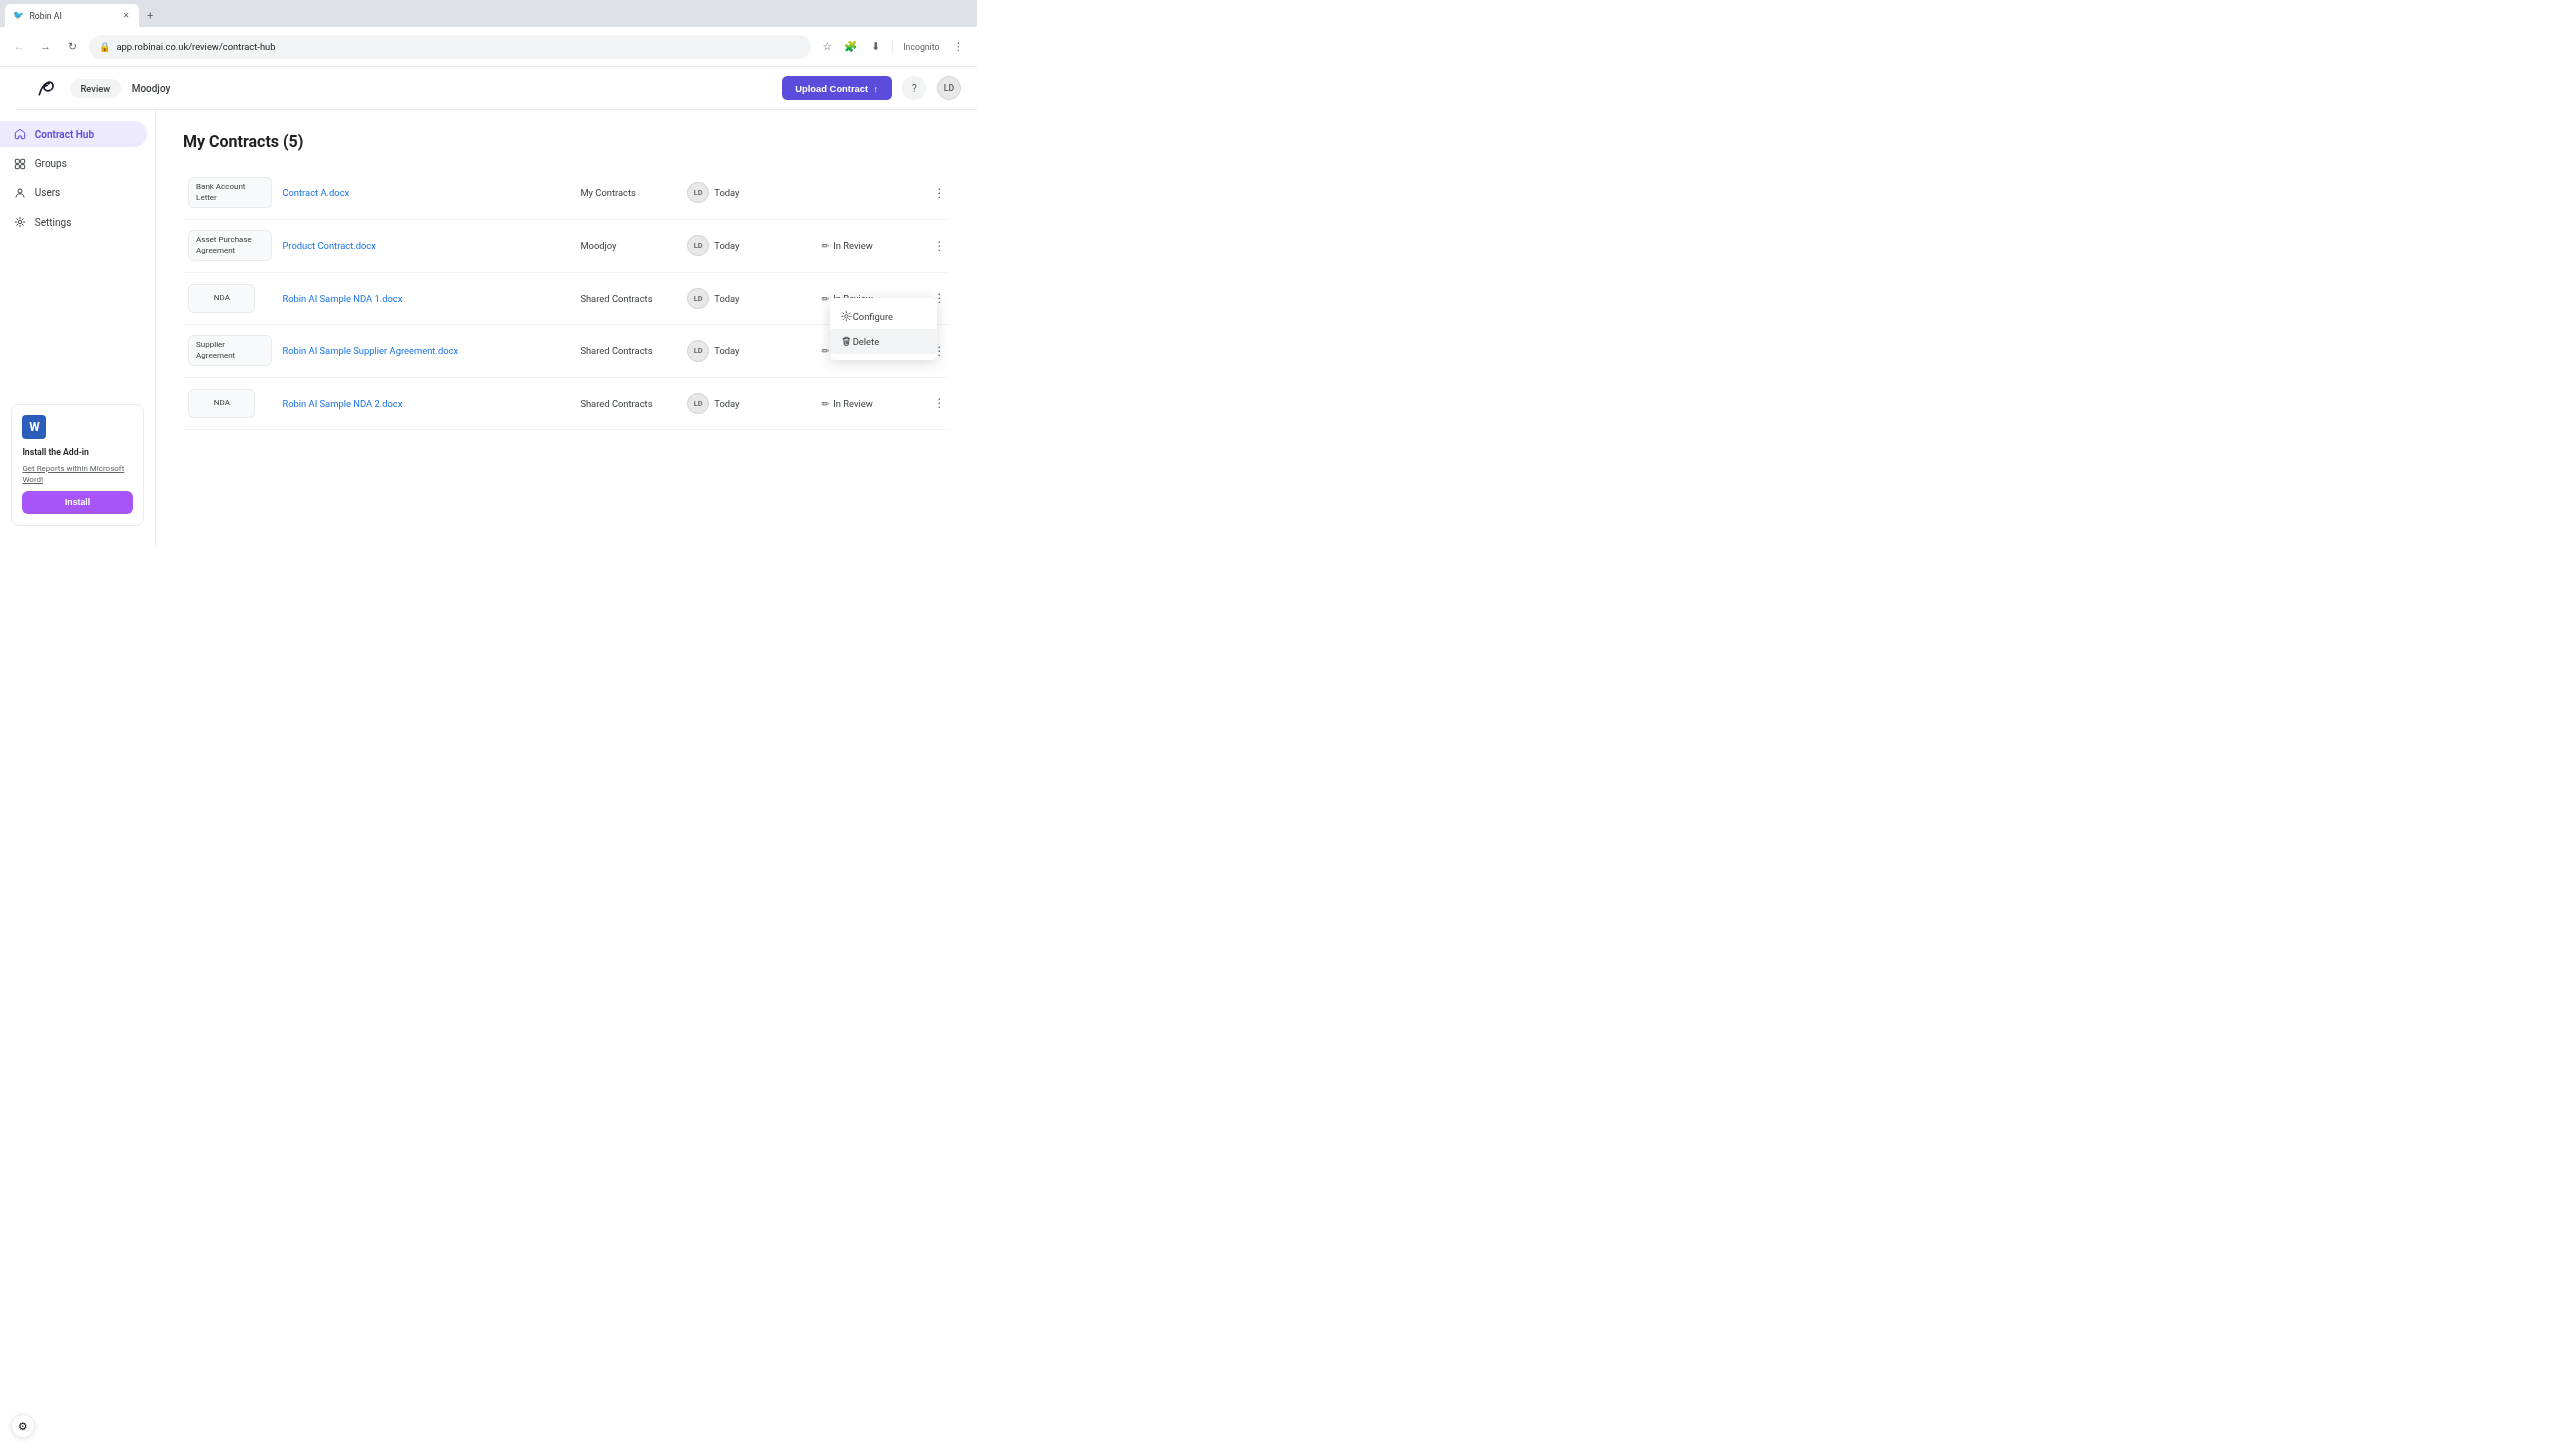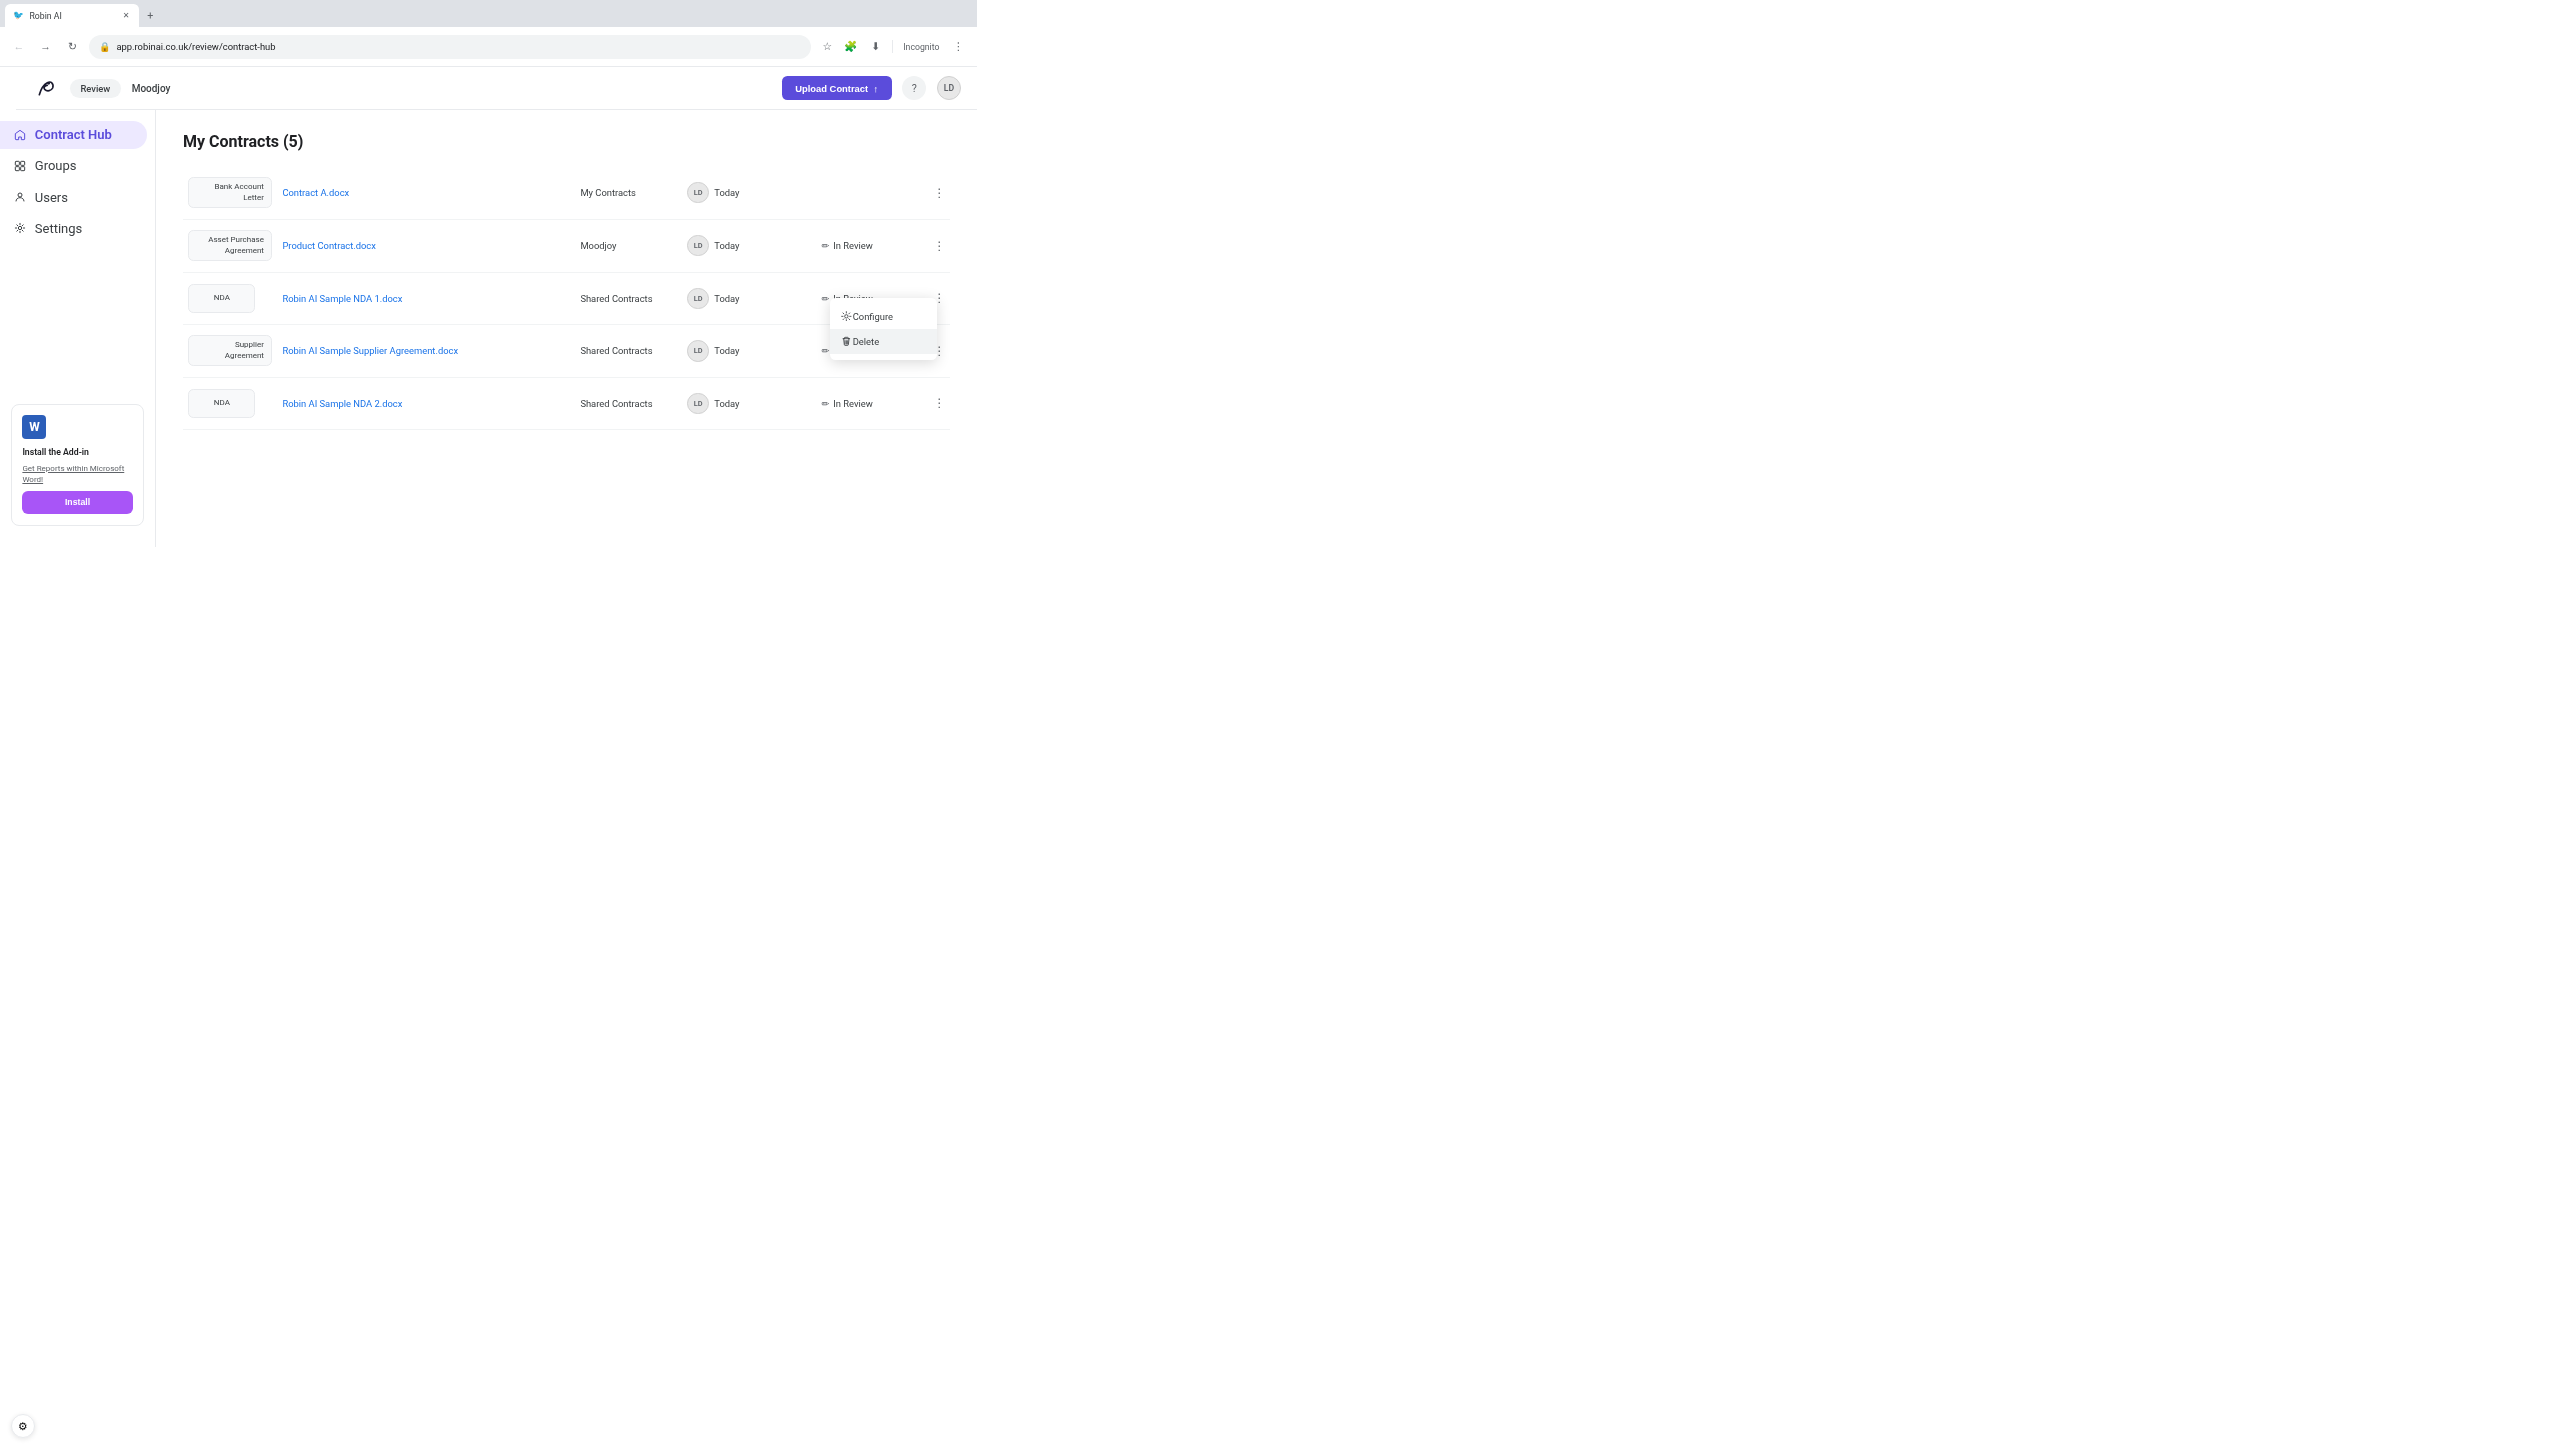--- a/index.html
+++ b/index.html
@@ -36,21 +36,21 @@
     .header-spacer { flex: 1; }
     .upload-btn { background: #5b4cdb; color: #fff; border: none; border-radius: 5.4px; padding: 6.7px 13.4px; font-size: 9.4px; font-weight: 600; cursor: pointer; display: flex; align-items: center; gap: 5.4px; }
     .help-btn { width: 24px; height: 24px; border-radius: 50%; background: #f1f3f4; display: flex; align-items: center; justify-content: center; cursor: pointer; font-size: 10.7px; color: #5f6368; }
     .avatar-btn { width: 24px; height: 24px; border-radius: 50%; background: #e8e8e8; display: flex; align-items: center; justify-content: center; cursor: pointer; font-size: 8.7px; font-weight: 600; color: #5f6368; border: 0.7px solid #d0d0d0; }
 
     
     .main-content { display: flex; flex: 1; overflow: hidden; }
 
     
     .sidebar { width: 156px; background: #fff; border-right: 0.7px solid #e8eaed; padding: 10.7px 0; display: flex; flex-direction: column; gap: 2.7px; }
-    .sidebar-item { display: flex; align-items: center; gap: 8px; padding: 6.7px 13.4px; cursor: pointer; font-size: 13px; color: #3c4043; border-radius: 0 16px 16px 0; margin-right: 8px; }
+    .sidebar-item { display: flex; align-items: center; gap: 8px; padding: 6.7px 13.4px; cursor: pointer; font-size: 10px; color: #3c4043; border-radius: 0 16px 16px 0; margin-right: 8px; }
     .sidebar-item.active { background: #ede9ff; color: #5b4cdb; font-weight: 600; }
     .sidebar-item .item-icon { width: 13.4px; height: 13.4px; display: flex; align-items: center; justify-content: center; flex-shrink: 0; }
     .sidebar-bottom { margin-top: auto; padding: 10.7px; }
     .word-addon-card { border: 0.7px solid #e8eaed; border-radius: 8px; padding: 10.7px; display: flex; flex-direction: column; gap: 5.4px; }
     .word-icon { width: 24px; height: 24px; background: #2b5eb9; border-radius: 4px; display: flex; align-items: center; justify-content: center; color: #fff; font-size: 12px; font-weight: 700; margin-bottom: 2.7px; }
     .word-addon-title { font-size: 8.7px; font-weight: 600; color: #202124; }
     .word-addon-desc { font-size: 8px; color: #5f6368; line-height: 1.4; text-decoration: underline; }
     .install-btn { background: #a855f7; color: #fff; border: none; border-radius: 6px; padding: 6.7px; font-size: 8.7px; font-weight: 600; cursor: pointer; text-align: center; }
 
     
@@ -58,21 +58,21 @@
     .page-title { font-size: 16px; font-weight: 700; color: #202124; margin-bottom: 16px; }
 
     
     .contracts-table { width: 100%; }
     .table-header { display: grid; grid-template-columns: 94px 1fr 107px 134px 107px 27px; gap: 0; padding: 5.4px 0; border-bottom: 0.7px solid #e8eaed; margin-bottom: 2.7px; }
     .table-header-cell { font-size: 8.7px; color: #5f6368; font-weight: 500; padding: 2.7px 5.4px; display: flex; align-items: center; gap: 2.7px; }
     .table-header-cell.active { color: #202124; font-weight: 600; }
     .sort-icon { font-size: 7.4px; }
     .table-row { display: grid; grid-template-columns: 94px 1fr 107px 134px 107px 27px; gap: 0; align-items: center; padding: 8px 0; border-bottom: 0.7px solid #f1f3f4; }
     .table-cell { padding: 2.7px 5.4px; font-size: 9.4px; color: #3c4043; }
-    .type-badge { display: inline-flex; align-items: center; justify-content: center; background: #f8f9fa; border: 0.7px solid #e8eaed; border-radius: 5.4px; padding: 4px 6.7px; font-size: 8px; color: #3c4043; text-align: right; line-height: 1.3; min-height: 29.5px; min-width: 67px; }
+    .type-badge { display: inline-flex; align-items: center; justify-content: center; background: #f8f9fa; border: 0.7px solid #e8eaed; border-radius: 5.4px; padding: 4px 6.7px; font-size: 8px; color: #3c4043; text-align: left; line-height: 1.3; min-height: 29.5px; min-width: 67px; }
     .contract-link { color: #1a73e8; text-decoration: none; font-size: 9.4px; }
     .group-name { font-size: 9.4px; color: #3c4043; }
     .avatar-cell { display: flex; align-items: center; gap: 5.4px; }
     .row-avatar { width: 21.5px; height: 21.5px; border-radius: 50%; background: #e8e8e8; border: 0.7px solid #d0d0d0; display: flex; align-items: center; justify-content: center; font-size: 7.4px; font-weight: 600; color: #5f6368; flex-shrink: 0; }
     .last-edited-text { font-size: 9.4px; color: #3c4043; }
     .stage-cell { display: flex; align-items: center; gap: 4px; }
     .stage-icon { font-size: 9.4px; color: #5f6368; }
     .stage-text { font-size: 9.4px; color: #3c4043; }
     .more-btn { width: 21.5px; height: 21.5px; border-radius: 50%; display: flex; align-items: center; justify-content: center; cursor: pointer; color: #5f6368; font-size: 12px; }
 

